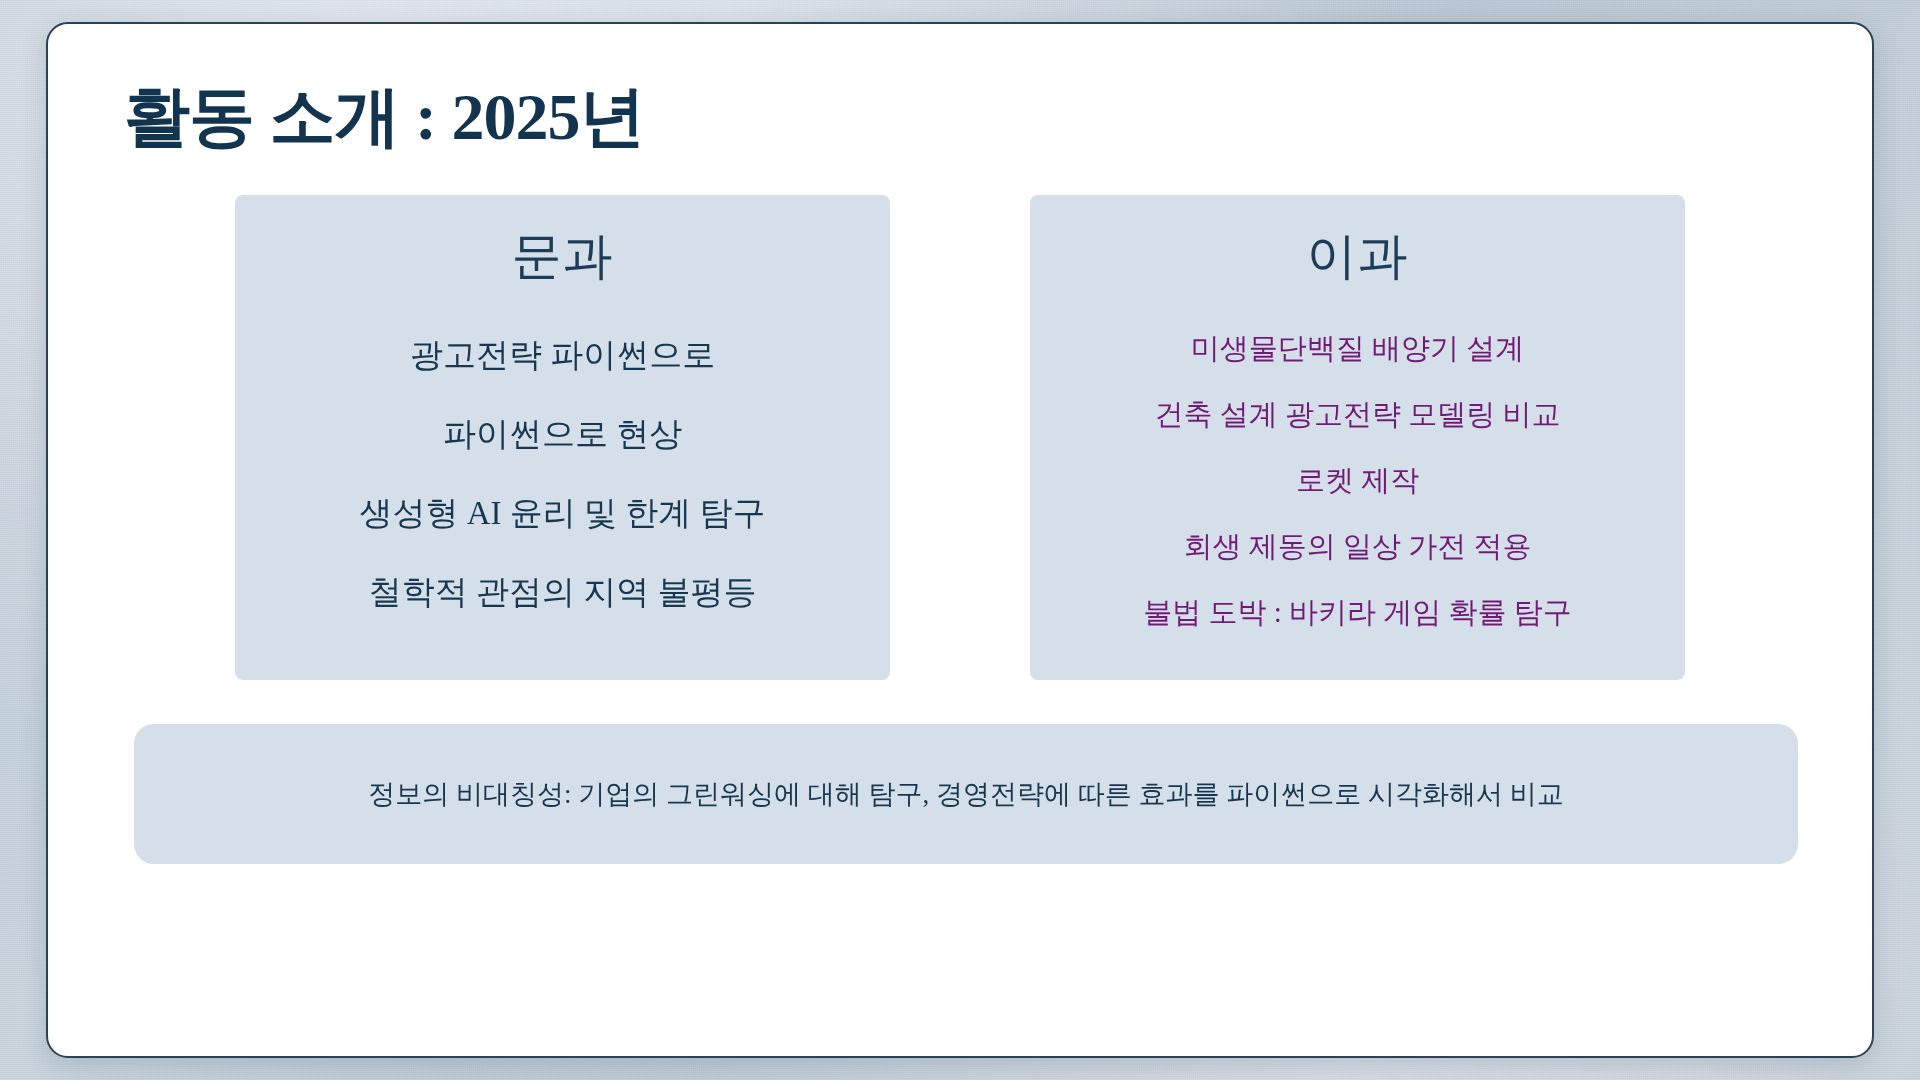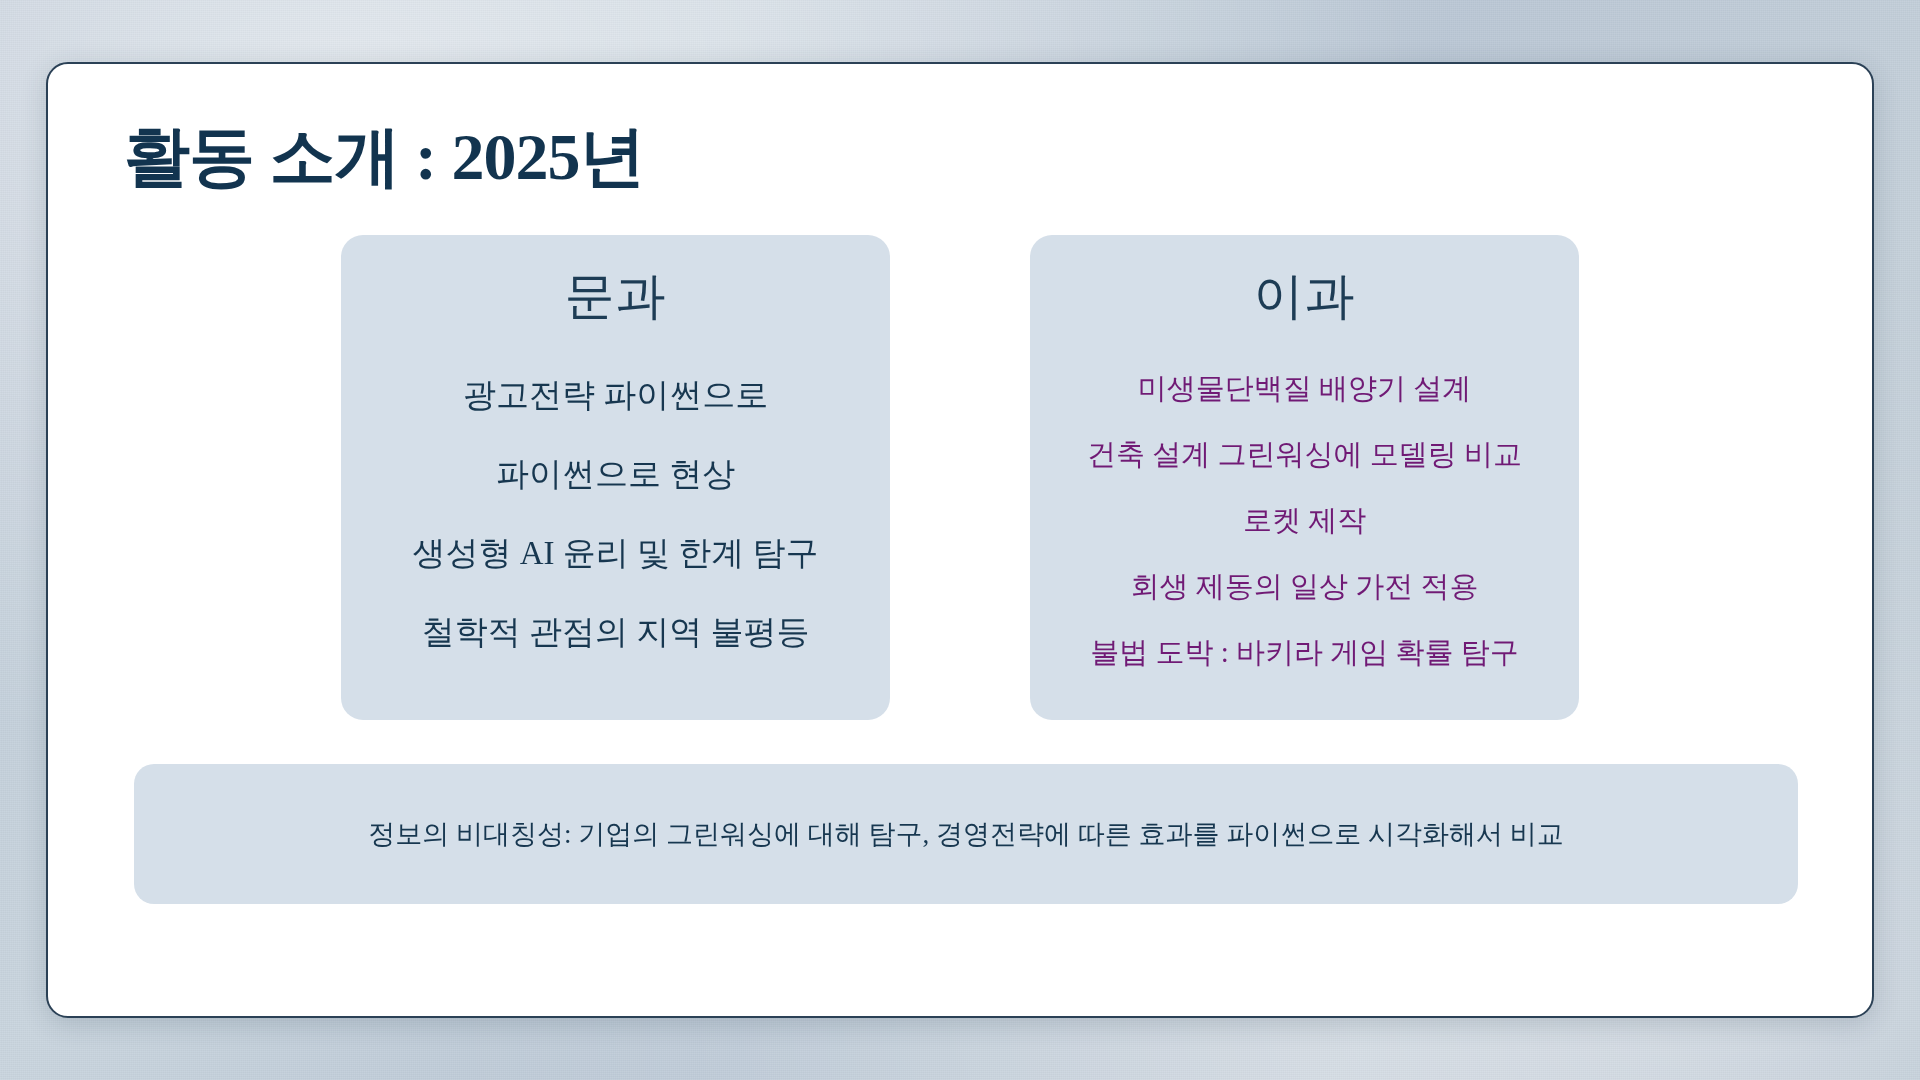--- a/index.html
+++ b/index.html
@@ -17,21 +17,21 @@
   
   .slide-bg {
     position: relative;
     width: 1920px;
     height: 1080px;
     box-sizing: border-box;
     background:
       radial-gradient(ellipse at 18% 8%, rgba(255,255,255,0.55) 0%, rgba(255,255,255,0) 48%),
       radial-gradient(ellipse at 88% 92%, rgba(255,255,255,0.40) 0%, rgba(255,255,255,0) 52%),
       linear-gradient(125deg, #b9c6d4 0%, #c9d4de 28%, #bac7d5 55%, #c5d0da 78%, #aebdcc 100%);
-    padding: 62px 46px;
+    padding: 22px 46px;
   }
   
   .slide-bg::before {
     content: "";
     position: absolute;
     inset: 0;
     pointer-events: none;
     opacity: 0.35;
     background-image:
       repeating-linear-gradient(0deg, rgba(255,255,255,0.10) 0px, rgba(255,255,255,0.10) 1px, rgba(0,0,0,0.035) 1px, rgba(0,0,0,0.035) 2px),
@@ -65,22 +65,22 @@
 
   
   .panels {
     display: flex;
     gap: 140px;
     justify-content: center;
     margin-top: 44px;
   }
   .panel {
     background: #d5dfe9;
-    border-radius: 22px;
-    width: 549px;
+    border-radius: 8px;
+    width: 655px;
     box-sizing: border-box;
     padding: 28px 26px 34px 26px;
     display: flex;
     flex-direction: column;
     align-items: center;
   }
   .panel-title {
     font-size: 50px;
     font-weight: 400;
     color: #1d3c55;
@@ -144,21 +144,21 @@
           <div class="item">파이썬으로 현상</div>
           <div class="item">생성형 AI 윤리 및 한계 탐구</div>
           <div class="item">철학적 관점의 지역 불평등</div>
         </div>
       </div>
 
       <div class="panel right">
         <div class="panel-title">이과</div>
         <div class="panel-items">
           <div class="item">미생물단백질 배양기 설계</div>
-          <div class="item">건축 설계 그린워싱에 모델링 비교</div>
+          <div class="item">건축 설계 광고전략 모델링 비교</div>
           <div class="item">로켓 제작</div>
           <div class="item">회생 제동의 일상 가전 적용</div>
           <div class="item">불법 도박 : 바키라 게임 확률 탐구</div>
         </div>
       </div>
 
     </div>
 
     <div class="note">
       <div class="note-text">정보의 비대칭성: 기업의 그린워싱에 대해 탐구, 경영전략에 따른 효과를 파이썬으로 시각화해서 비교</div>

